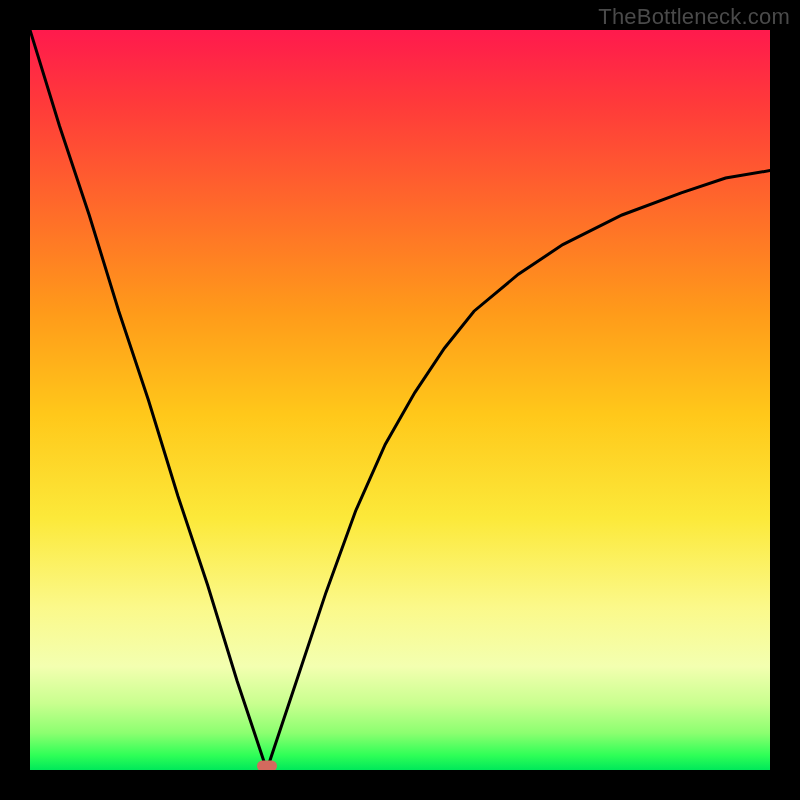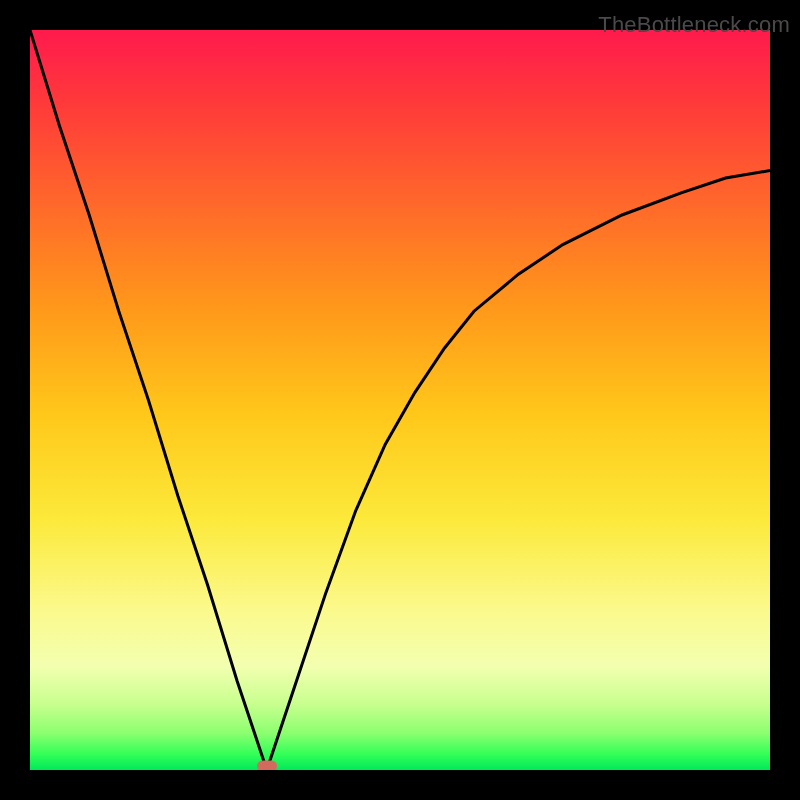--- a/index.html
+++ b/index.html
@@ -14,21 +14,21 @@
   .frame {
     position: absolute;
     left: 0;
     top: 0;
     width: 800px;
     height: 800px;
     background: #000;
   }
   .watermark {
     position: absolute;
-    top: 12px;
+    top: 4px;
     right: 10px;
     color: #4a4a4a;
     font-size: 22px;
     font-weight: 500;
     letter-spacing: 0.2px;
     z-index: 50;
   }
   .plot {
     position: absolute;
     left: 30px;

